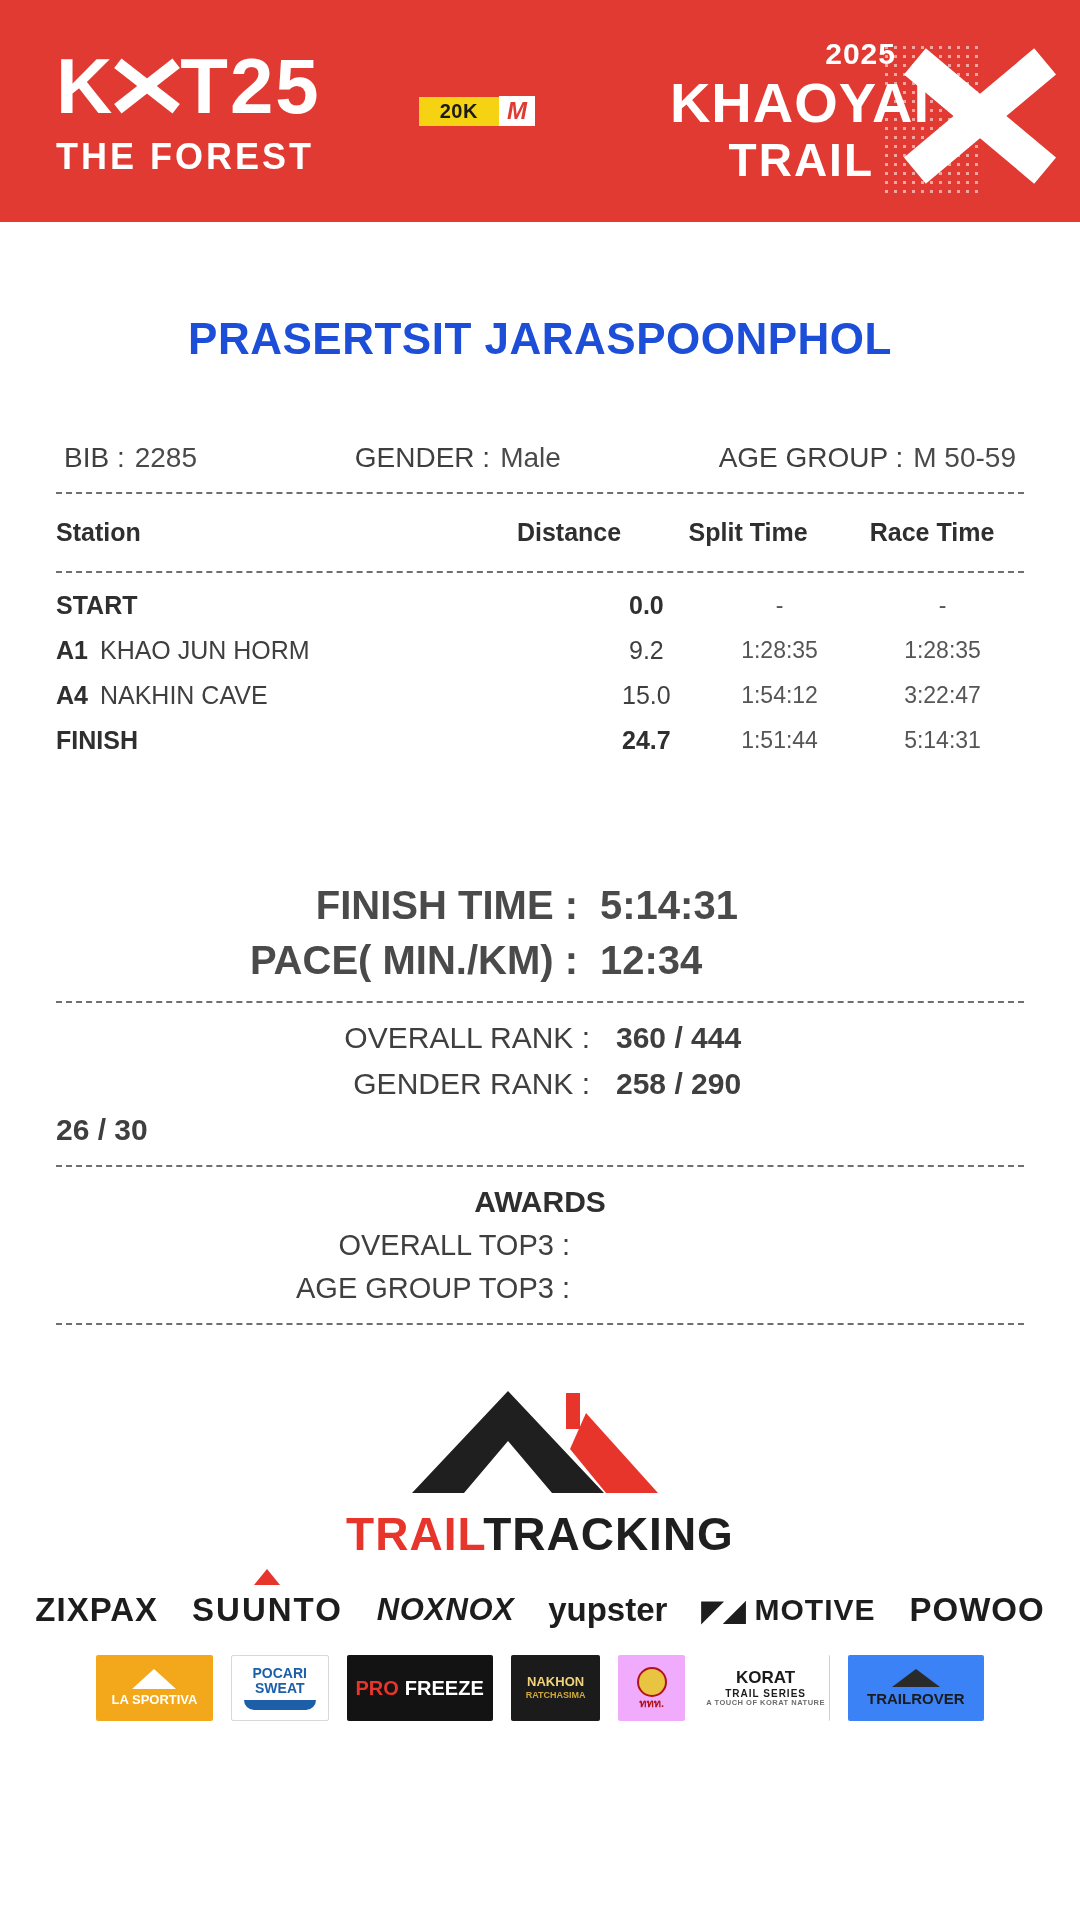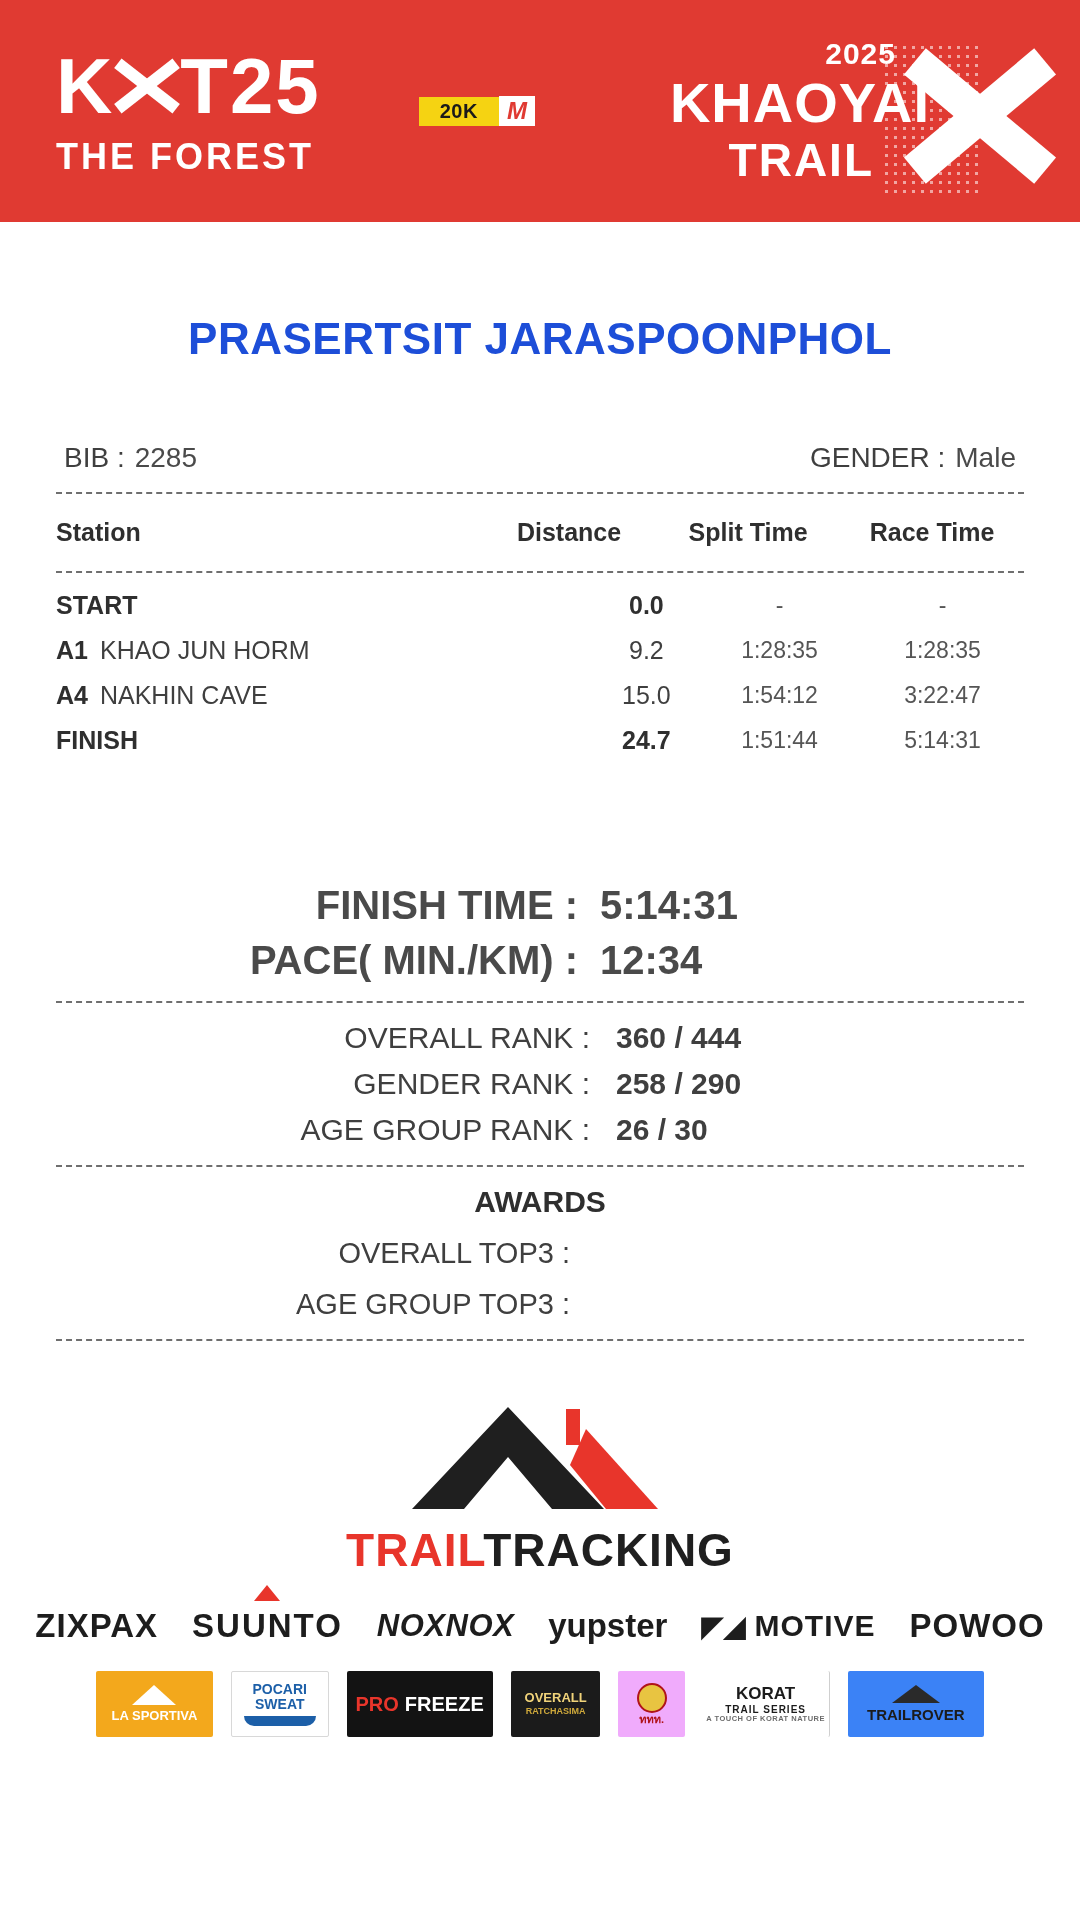--- a/index.html
+++ b/index.html
@@ -230,21 +230,21 @@
     color: #2f2f2f;
     margin: 18px 0 8px 0;
   }
   .award-line {
     display: flex;
     align-items: baseline;
     font-size: 29px;
     margin: 10px 0;
     color: #3f3f3f;
   }
-  .award-line .lbl { width: 540px; text-align: right; padding-right: 26px; margin-top: 8px; }
+  .award-line .lbl { width: 540px; text-align: right; padding-right: 26px; }
   .award-line .val { font-weight: bold; }
 
   
   .tt-wrap {
     margin-top: 58px;
     text-align: center;
   }
   .tt-mark {
     position: relative;
     width: 300px;
@@ -419,20 +419,24 @@
     <div class="athlete-name">PRASERTSIT JARASPOONPHOL</div>
 
     <div class="meta-row">
       <div class="meta-item">
         <span class="meta-label">BIB :</span>
         <span class="meta-value">2285</span>
       </div>
       <div class="meta-item">
         <span class="meta-label">GENDER :</span>
         <span class="meta-value">Male</span>
+      </div>
+      <div class="meta-item">
+        <span class="meta-label">AGE GROUP :</span>
+        <span class="meta-value">M 50-59</span>
       </div>
     </div>
 
     <div class="dashed"></div>
 
     <table class="splits">
       <thead>
         <tr>
           <th class="st">Station</th>
           <th class="di">Distance</th>
@@ -497,21 +501,20 @@
     <div class="ranks">
       <div class="rank-line">
         <span class="lbl">OVERALL RANK :</span>
         <span class="val">360 / 444</span>
       </div>
       <div class="rank-line">
         <span class="lbl">GENDER RANK :</span>
         <span class="val">258 / 290</span>
       </div>
       <div class="rank-line">
-        <span class="lbl">AGE GROUP RANK :</span>
         <span class="val">26 / 30</span>
       </div>
     </div>
 
     <div class="dashed"></div>
 
     <div class="awards-title">AWARDS</div>
 
     <div class="award-line">
       <span class="lbl">OVERALL TOP3   :</span>
@@ -560,21 +563,21 @@
       <div class="box box-pocari">
         <span>POCARI</span>
         <span>SWEAT</span>
         <span class="wave"></span>
       </div>
       <div class="box box-profreeze">
         <span class="pro">PRO</span>
         <span>FREEZE</span>
       </div>
       <div class="box box-nakhon">
-        <span>OVERALL</span>
+        <span>NAKHON</span>
         <span class="sub">RATCHASIMA</span>
       </div>
       <div class="box box-seal">
         <span class="emb"></span>
         <span>ททท.</span>
       </div>
       <div class="box box-korat">
         <span>KORAT</span>
         <span class="t2">TRAIL SERIES</span>
         <span class="t3">A TOUCH OF KORAT NATURE</span>

